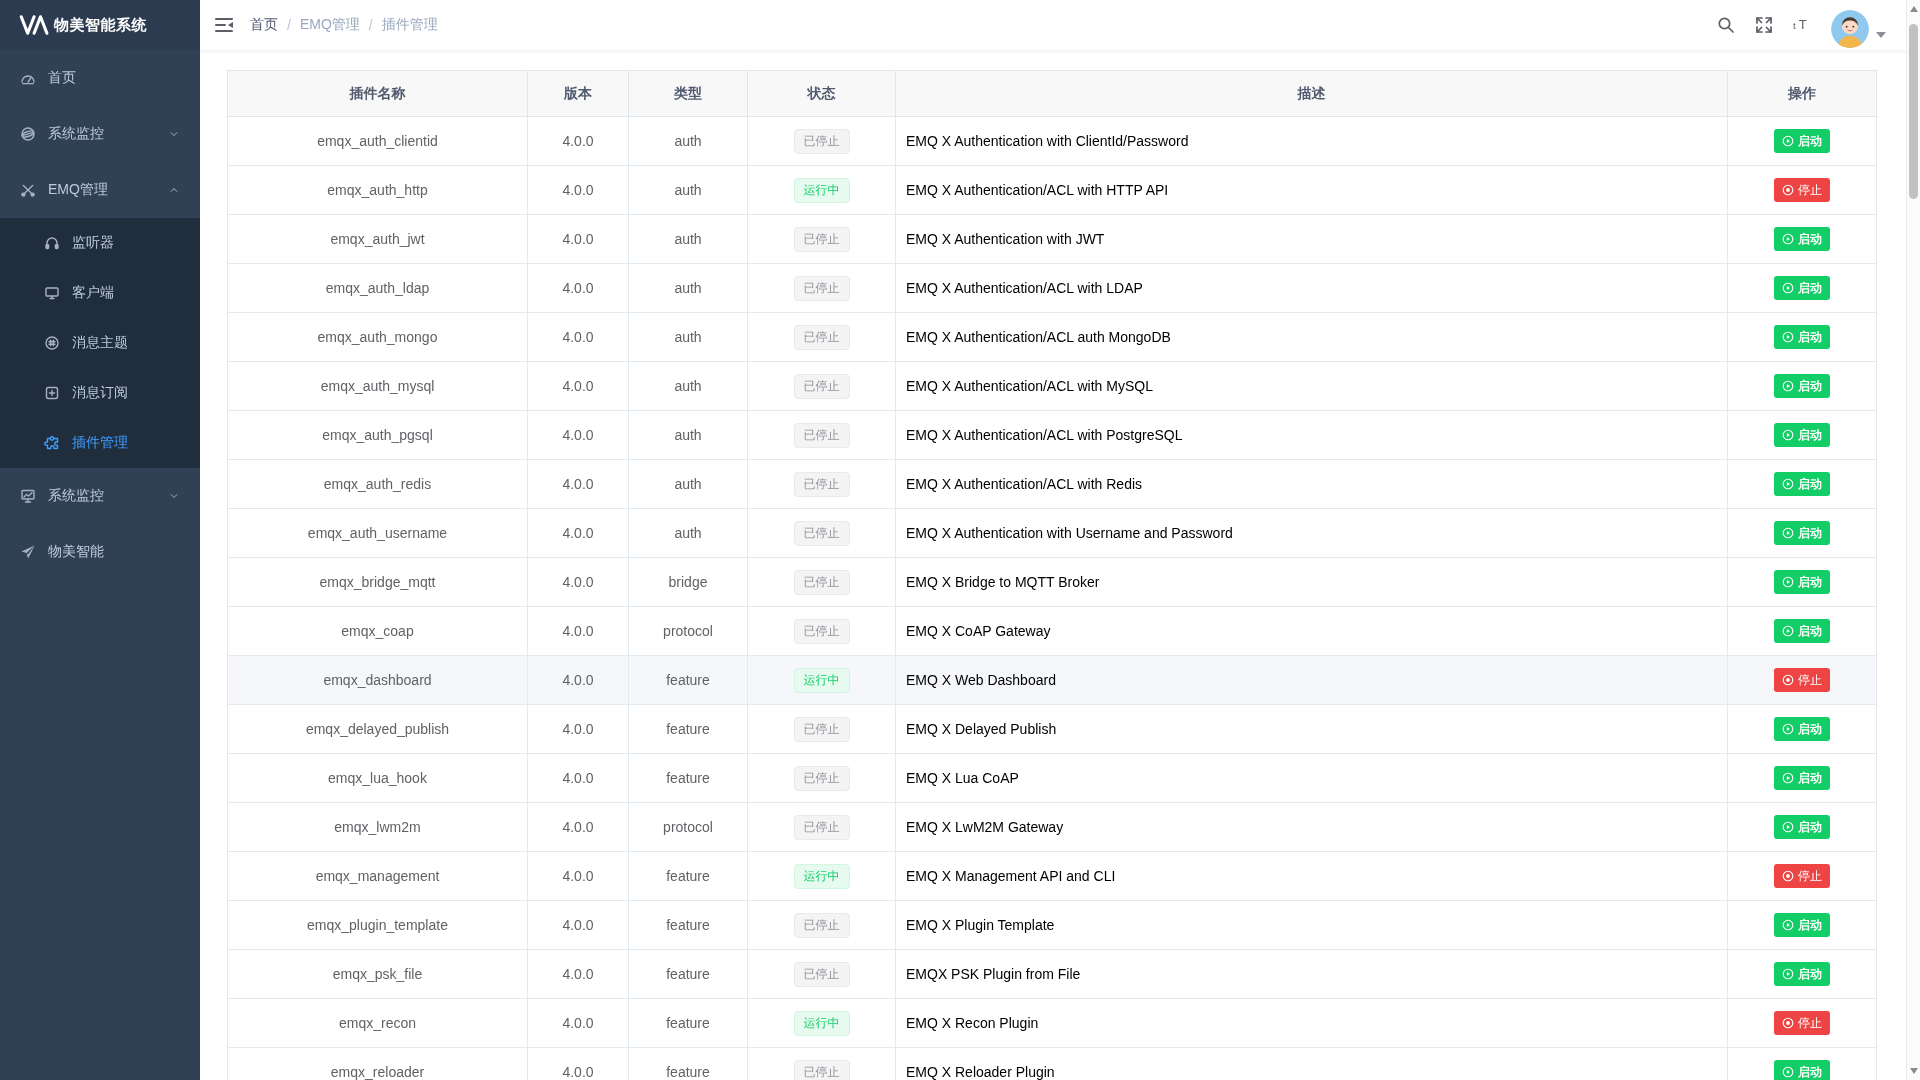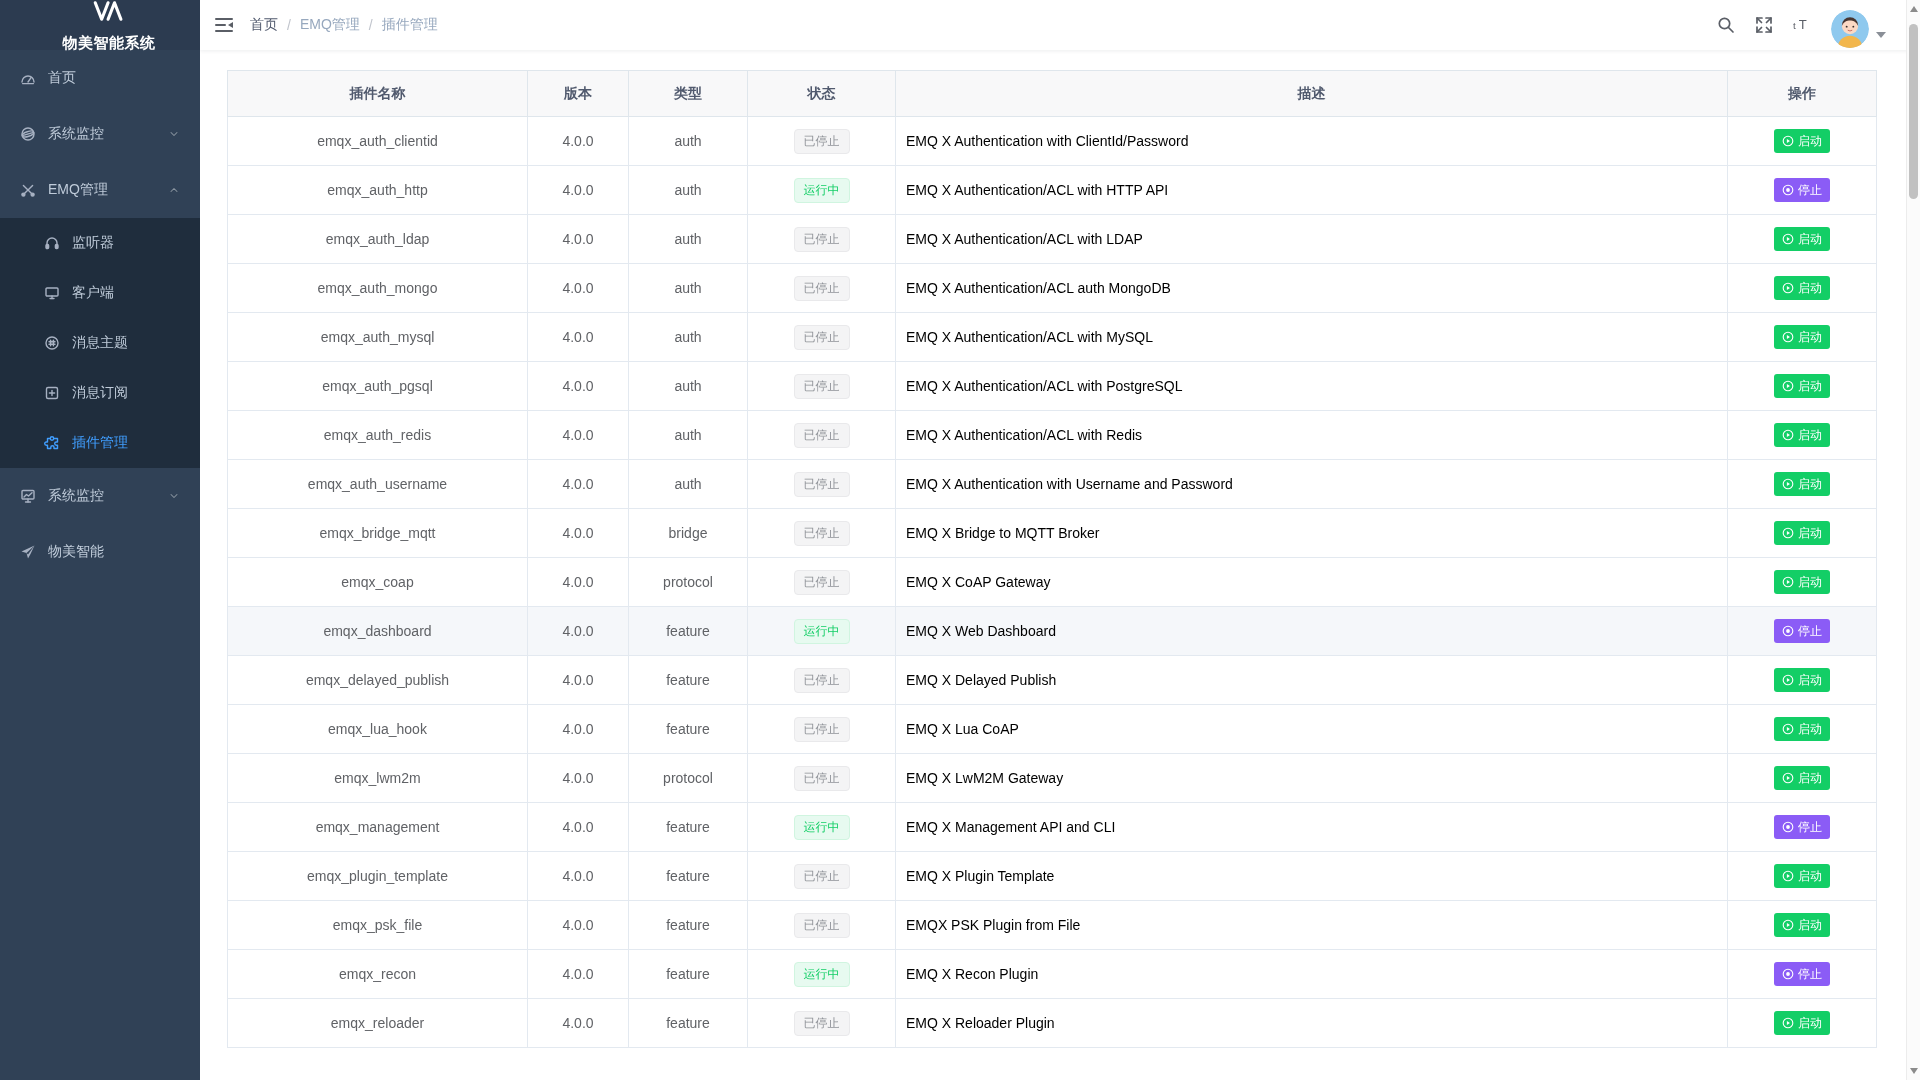--- a/index.html
+++ b/index.html
@@ -1,21 +1,21 @@
 <!DOCTYPE html>
 <html><head>
 <meta charset="utf-8">
 <style>
   html,body{margin:0;padding:0;width:1920px;height:1080px;overflow:hidden;
     font-family:"Liberation Sans",sans-serif;background:#fff;position:relative;}
   *{box-sizing:border-box;}
 
   
   .sidebar{position:fixed;left:0;top:0;bottom:0;width:200px;background:#304156;z-index:20;}
-  .logo{height:50px;display:flex;align-items:center;padding-left:18px;gap:12px;background:#2c3b50;flex-direction:column;}
+  .logo{height:50px;display:flex;align-items:center;padding-left:18px;gap:2px;background:#2c3b50;}
   .logo-title{color:#fff;font-size:15px;font-weight:bold;letter-spacing:.5px;}
   .menu-item{height:56px;display:flex;align-items:center;padding:0 20px;color:#bfcbd9;
     font-size:14px;cursor:pointer;white-space:nowrap;}
   .mi-icon{width:16px;height:16px;margin-right:12px;color:#a7b1c2;flex:0 0 16px;display:inline-flex;}
   .mi-icon svg{width:16px;height:16px;}
   .chevron{margin-left:auto;color:#89939f;display:inline-flex;}
   .chevron svg{width:12px;height:12px;}
   .submenu{background:#1f2d3d;}
   .submenu .menu-item{height:50px;padding-left:44px;}
   .submenu .menu-item.active{color:#409eff;}
@@ -50,22 +50,22 @@
   .col-status{width:148px;} .col-desc{width:832px;} .col-op{width:149px;}
 
   .tag{display:inline-block;height:25px;line-height:23px;padding:0 9px;border-radius:4px;
     font-size:12px;border:1px solid;}
   .tag.stopped{background:#f4f4f5;border-color:#e9e9eb;color:#909399;}
   .tag.running{background:#e7faf0;border-color:#d0f5e0;color:#13ce66;}
 
   .btn{display:inline-flex;align-items:center;gap:4px;height:24px;padding:0 8px;border:none;
     border-radius:3px;font-size:12px;color:#fff;cursor:pointer;font-family:inherit;}
   .btn svg{width:12px;height:12px;}
-  .btn.start{background:#13ce66;}
-  .btn.stop{background:#8b5cf6;}
+  .btn.start{background:#13ce66;font-weight:bold;}
+  .btn.stop{background:#ef4444;}
 
   
   .scrollbar{position:fixed;right:0;top:0;bottom:0;width:14px;background:#fbfbfb;
     border-left:1px solid #ececec;z-index:30;}
   .sb-arrow{position:absolute;left:3px;width:0;height:0;border-left:4px solid transparent;
     border-right:4px solid transparent;cursor:pointer;}
   .sb-up{top:6px;border-bottom:6px solid #8b8b8b;}
   .sb-down{bottom:6px;border-top:6px solid #8b8b8b;}
   .sb-thumb{position:absolute;left:2px;width:9px;top:24px;height:175px;background:#c1c1c1;
     border-radius:5px;cursor:pointer;}
@@ -310,20 +310,36 @@
               <span style="display:inline-flex;">
                 <svg viewBox="0 0 14 14" fill="none" stroke="#fff" stroke-width="1.3">
                   <circle cx="7" cy="7" r="5.6"></circle>
                   <circle cx="7" cy="7" r="2.2" fill="#fff" stroke="none"></circle>
                 </svg>
               </span>
               <span>停止</span>
             </button></td>
         </tr>
         <tr>
+          <td>emqx_auth_jwt</td>
+          <td>4.0.0</td>
+          <td>auth</td>
+          <td><span class="tag stopped">已停止</span></td>
+          <td class="desc">EMQ X Authentication with JWT</td>
+          <td><button class="btn start">
+              <span style="display:inline-flex;">
+                <svg viewBox="0 0 14 14" fill="none" stroke="#fff" stroke-width="1.3">
+                  <circle cx="7" cy="7" r="5.6"></circle>
+                  <path d="M5.7 4.8 L9.3 7 L5.7 9.2 Z" fill="#fff" stroke="none"></path>
+                </svg>
+              </span>
+              <span>启动</span>
+            </button></td>
+        </tr>
+        <tr>
           <td>emqx_auth_ldap</td>
           <td>4.0.0</td>
           <td>auth</td>
           <td><span class="tag stopped">已停止</span></td>
           <td class="desc">EMQ X Authentication/ACL with LDAP</td>
           <td><button class="btn start">
               <span style="display:inline-flex;">
                 <svg viewBox="0 0 14 14" fill="none" stroke="#fff" stroke-width="1.3">
                   <circle cx="7" cy="7" r="5.6"></circle>
                   <path d="M5.7 4.8 L9.3 7 L5.7 9.2 Z" fill="#fff" stroke="none"></path>

